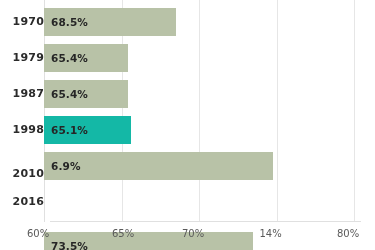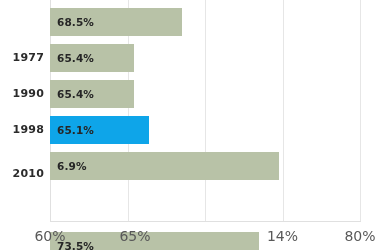--- a/index.html
+++ b/index.html
@@ -15,21 +15,21 @@
   }
   #chart-root {
     position: relative;
     width: 375px;
     height: 250px;
     background: #ffffff;
   }
   
   #plot-area {
     position: absolute;
-    left: 50px;
+    left: 44px;
     top: 0px;
     width: 310px;   
     height: 222px;
   }
   .gridline {
     position: absolute;
     top: 0;
     bottom: 0;
     width: 1px;
     background: #e6e6e6;
@@ -80,22 +80,21 @@
     font-weight: bold;
     color: #2b2b2b;
     letter-spacing: 0.2px;
   }
   
   .tick-label {
     position: absolute;
     top: 228px;
     width: 46px;
     margin-left: -23px;
-    text-align: center;
-    font-size: 14px;
+    font-size: 10px;
     color: #595959;
   }
 </style>
 </head>
 <body>
 
 <div id="chart-root">
 
   <div id="plot-area">
     <div class="gridline axis-origin" style="left:0px;"></div>
@@ -116,43 +115,46 @@
       </div>
     </div>
 
     <div class="band" style="top:80px;height:28px;">
       <div class="bar" style="width: 83.7px; background: rgb(184, 194, 167);">
         <span class="bar-label">65.4%</span>
       </div>
     </div>
 
     <div class="band" style="top:116px;height:28px;">
-      <div class="bar" style="width: 99px; background: #0ea5e9;">
+      <div class="bar" style="width: 87px; background: #14b8a6;">
         <span class="bar-label">65.1%</span>
       </div>
     </div>
 
     <div class="band" style="top:152px;height:28px;">
       <div class="bar" style="width: 229.4px; background: rgb(184, 194, 167);">
         <span class="bar-label">6.9%</span>
       </div>
     </div>
 
     <div class="band" style="top:188px;height:28px;">
       <div class="bar" style="width: 209.25px; background: rgb(184, 194, 167); margin-top: 44px;">
         <span class="bar-label">73.5%</span>
       </div>
     </div>
   </div>
 
   <div id="baseline"></div>
 
-  <div class="cat-label" style="top:51px;">1977</div>
-  <div class="cat-label" style="top:87px;">1990</div>
+  <div class="cat-label" style="top:15px;">1970</div>
+  <div class="cat-label" style="top:51px;">1979</div>
+  <div class="cat-label" style="top:87px;">1987</div>
   <div class="cat-label" style="top:123px;">1998</div>
   <div class="cat-label" style="top:167px;">2010</div>
+  <div class="cat-label" style="top:195px;">2016</div>
 
   <div class="tick-label" style="left:50px;">60%</div>
   <div class="tick-label" style="left:135px;">65%</div>
+  <div class="tick-label" style="left:205px;">70%</div>
   <div class="tick-label" style="left:282.5px;">14%</div>
   <div class="tick-label" style="left:360px;">80%</div>
 
 </div>
 
 </body></html>

